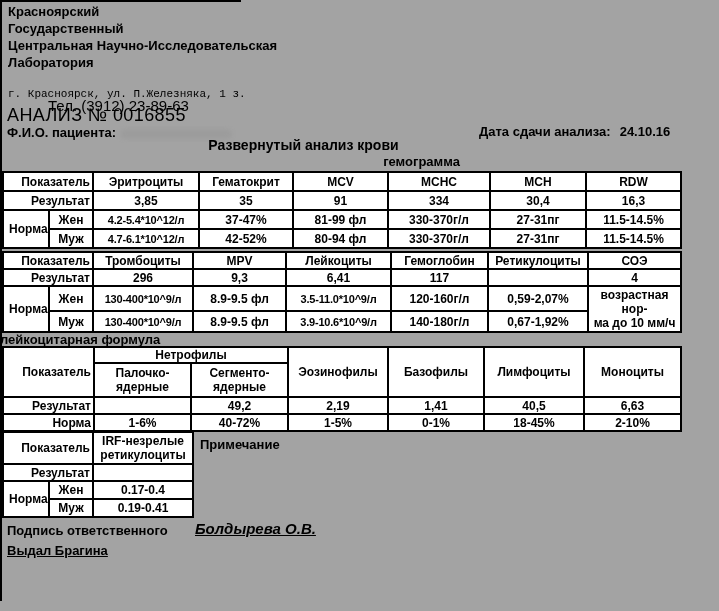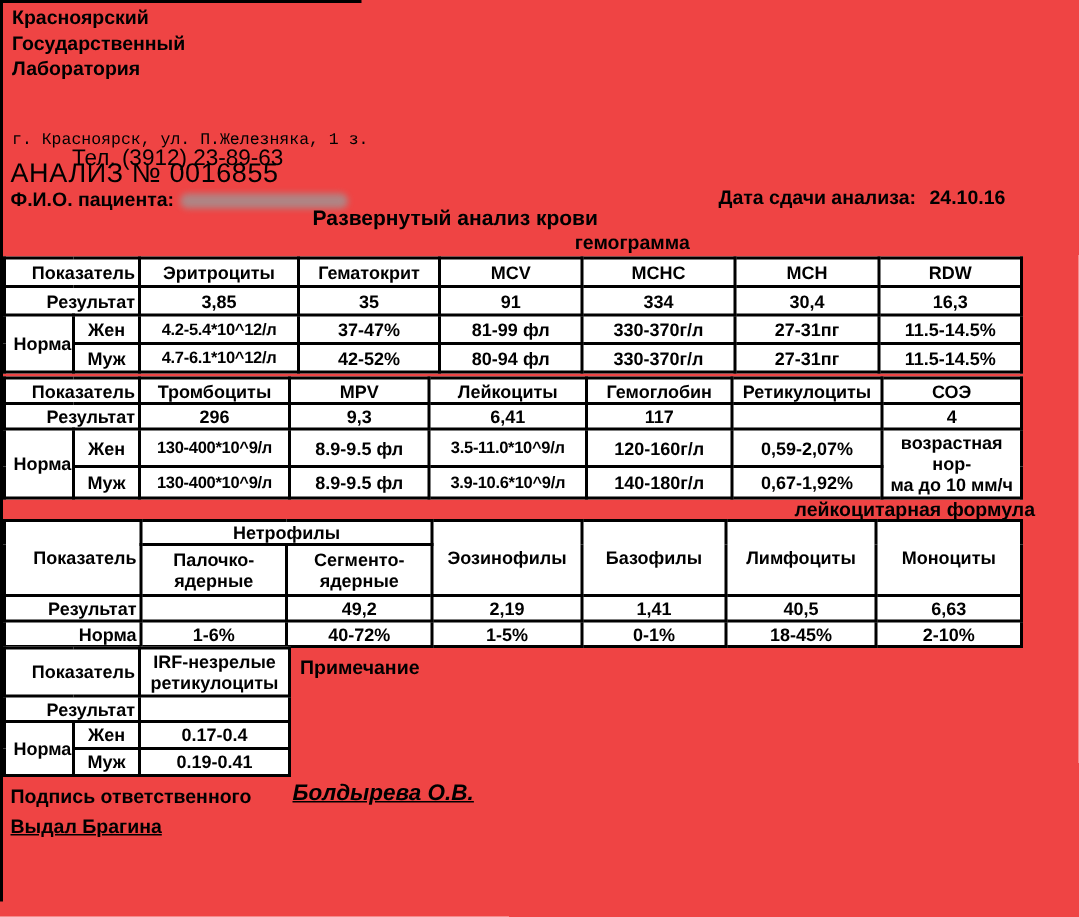--- a/index.html
+++ b/index.html
@@ -1,37 +1,37 @@
 <!DOCTYPE html>
 <html><head>
 <meta charset="utf-8">
 <style>
   * { box-sizing: border-box; }
   body { margin:0; background:#ffffff; }
-  .page { position:relative; width:719px; height:611px; background:#ef4444; color:#000;
+  .page { position:relative; width:719px; height:611px; background:#a3a3a3; color:#000;
           font-family:"Liberation Sans", sans-serif; overflow:hidden; }
 
   .frame-top  { position:absolute; top:0; left:0; width:241px; border-top:2px solid #000; }
   .frame-left { position:absolute; top:0; left:0; height:601px; border-left:2px solid #000; }
 
   .inst { position:absolute; top:3px; left:8px; font-size:13px; font-weight:bold; line-height:17px; }
   .addr { position:absolute; top:88px;  left:8px;  font-size:11px; line-height:12px;font-family:Liberation Mono, monospace; }
   .phone{ position:absolute; top:100px; left:48px; font-size:15px; line-height:12px; }
   .analysis-no { position:absolute; top:105px; left:7px; font-size:18px; letter-spacing:.4px; }
   .patient { position:absolute; top:125px; left:7px; font-size:13px; font-weight:bold; }
   .smudge { display:inline-block; vertical-align:middle; width:112px; height:10px; margin-left:4px;
             background:#9a9a9a; border-radius:5px; filter:blur(2px); opacity:.75; }
 
   .logo { position:absolute; top:2px; left:570px; width:110px; height:106px; }
   .date-line { position:absolute; top:124px; left:479px; font-size:13px; font-weight:bold; }
   .date-line .val { margin-left:9px; }
 
   .doc-title    { position:absolute; top:137px; left:0;  width:607px; text-align:center; font-size:14px; font-weight:bold; }
   .doc-subtitle { position:absolute; top:154px; left:62px; width:719px; text-align:center; font-size:13px; font-weight:bold; }
-  .lf-title     { position:absolute; top:332px; left:0;  width:690px; text-align:right; font-size:13px; font-weight:bold; }
+  .lf-title     { position:absolute; top:332px; left:0;  width:690px; text-align:left; font-size:13px; font-weight:bold; }
 
   table { border-collapse:collapse; table-layout:fixed; position:absolute; left:2px; background:#fff; }
   td { border:2px solid #000; font-size:12px; font-weight:bold; text-align:center;
        padding:0 2px; line-height:14px; white-space:nowrap; overflow:hidden; vertical-align:middle; }
   td.lbl { text-align:right; padding-left:5px; }
   td.sm  { font-size:11px; letter-spacing:-0.2px; }
   .t1 { top:171px; width:678px; }
   .t2 { top:251px; width:678px; }
   .t3 { top:346px; width:678px; }
   .t4 { top:431px; width:190px; }
@@ -46,20 +46,21 @@
 <body>
 
 <div class="page">
 
   <div class="frame-top"></div>
   <div class="frame-left"></div>
 
   <div class="inst">
     <div>Красноярский</div>
     <div>Государственный</div>
+    <div>Центральная Научно-Исследовательская</div>
     <div>Лаборатория</div>
   </div>
   <div class="addr">г. Красноярск, ул. П.Железняка, 1 з.</div>
   <div class="phone">Тел. (3912) 23-89-63</div>
   <div class="analysis-no">АНАЛИЗ № 0016855</div>
   <div class="patient">
     <span>Ф.И.О. пациента:</span><span class="smudge"></span>
   </div>
 
 

